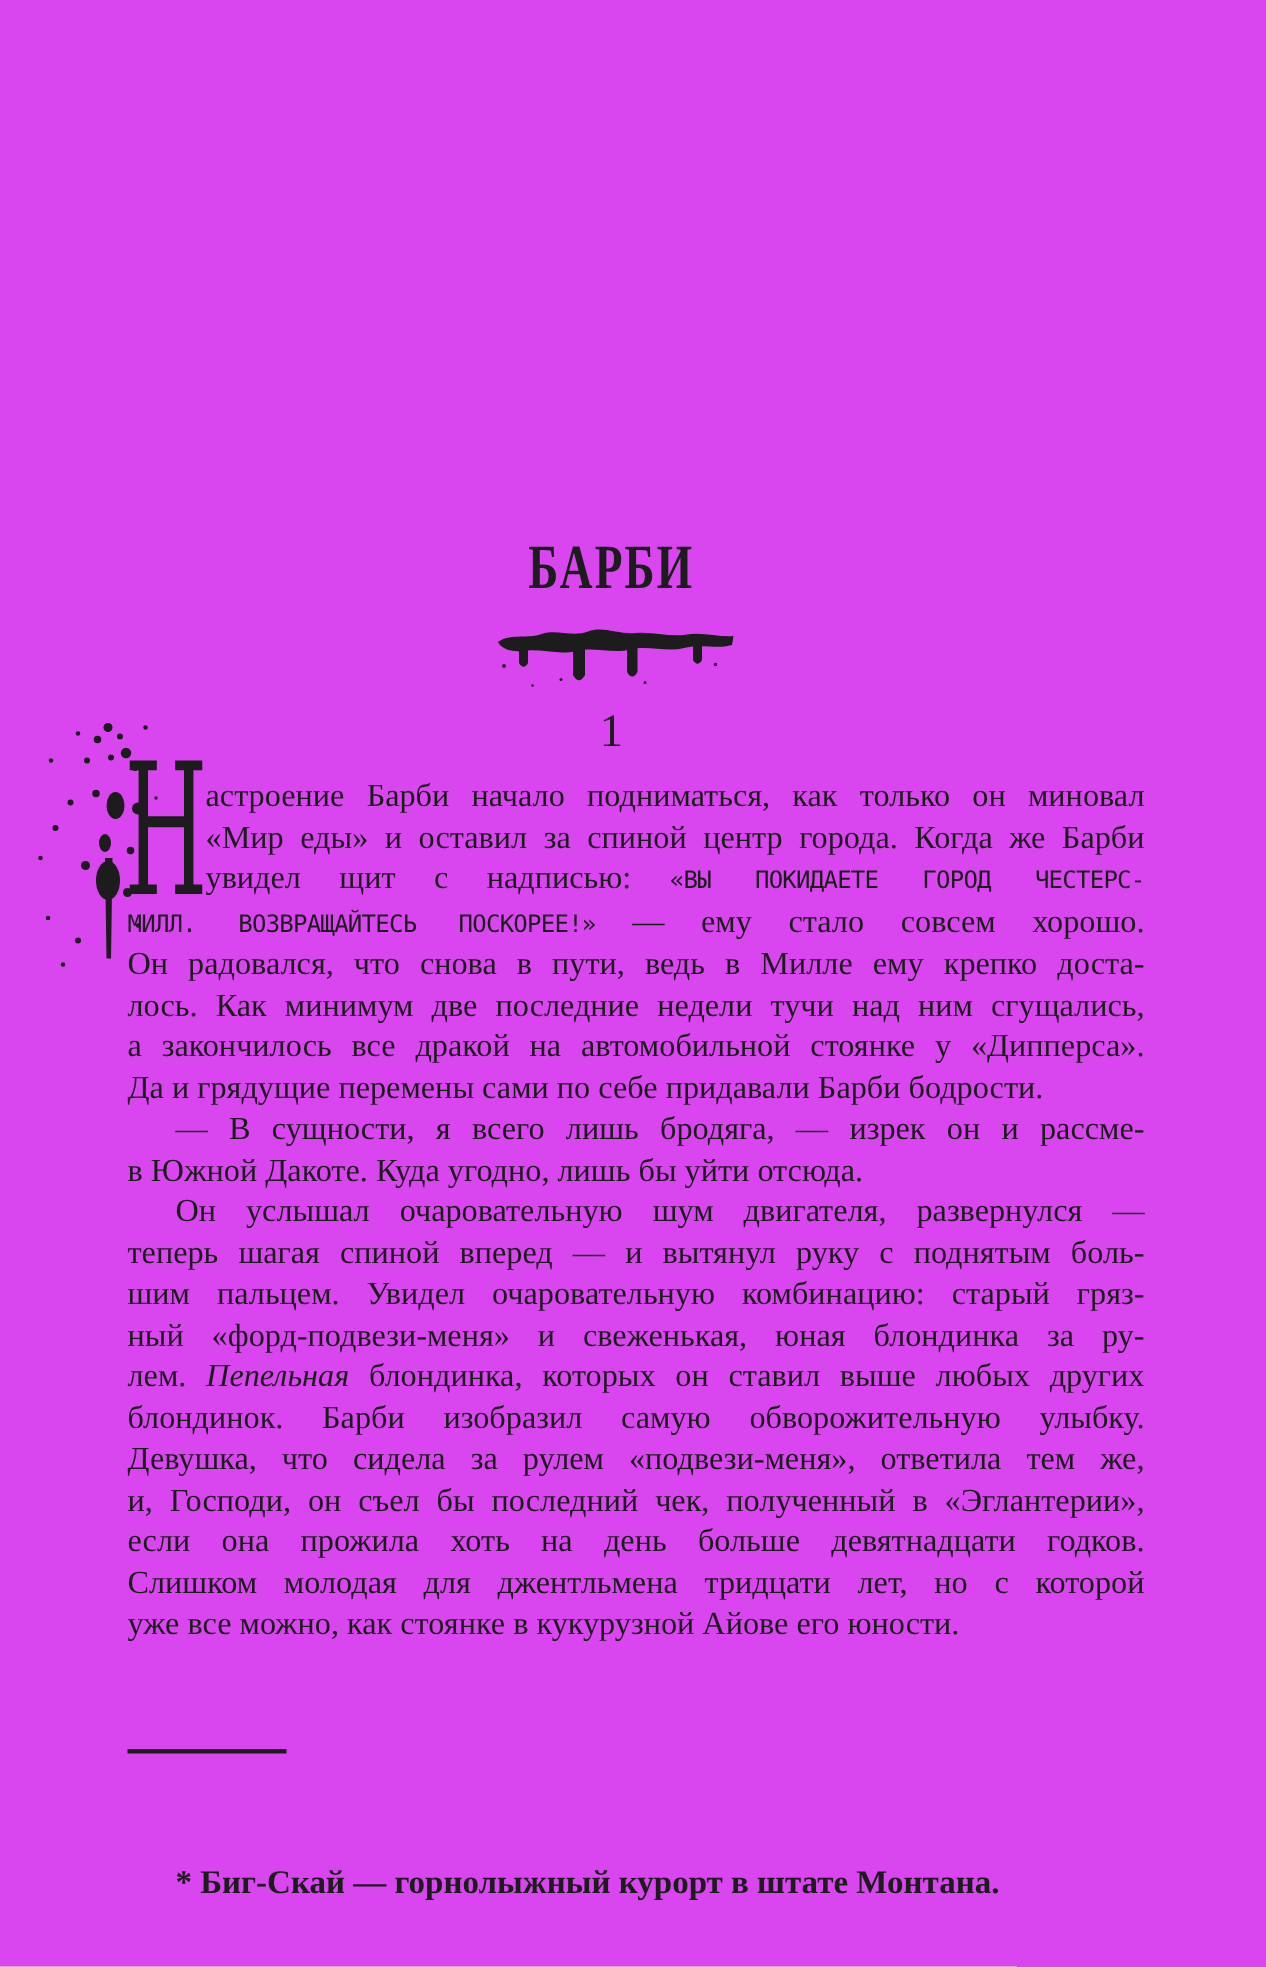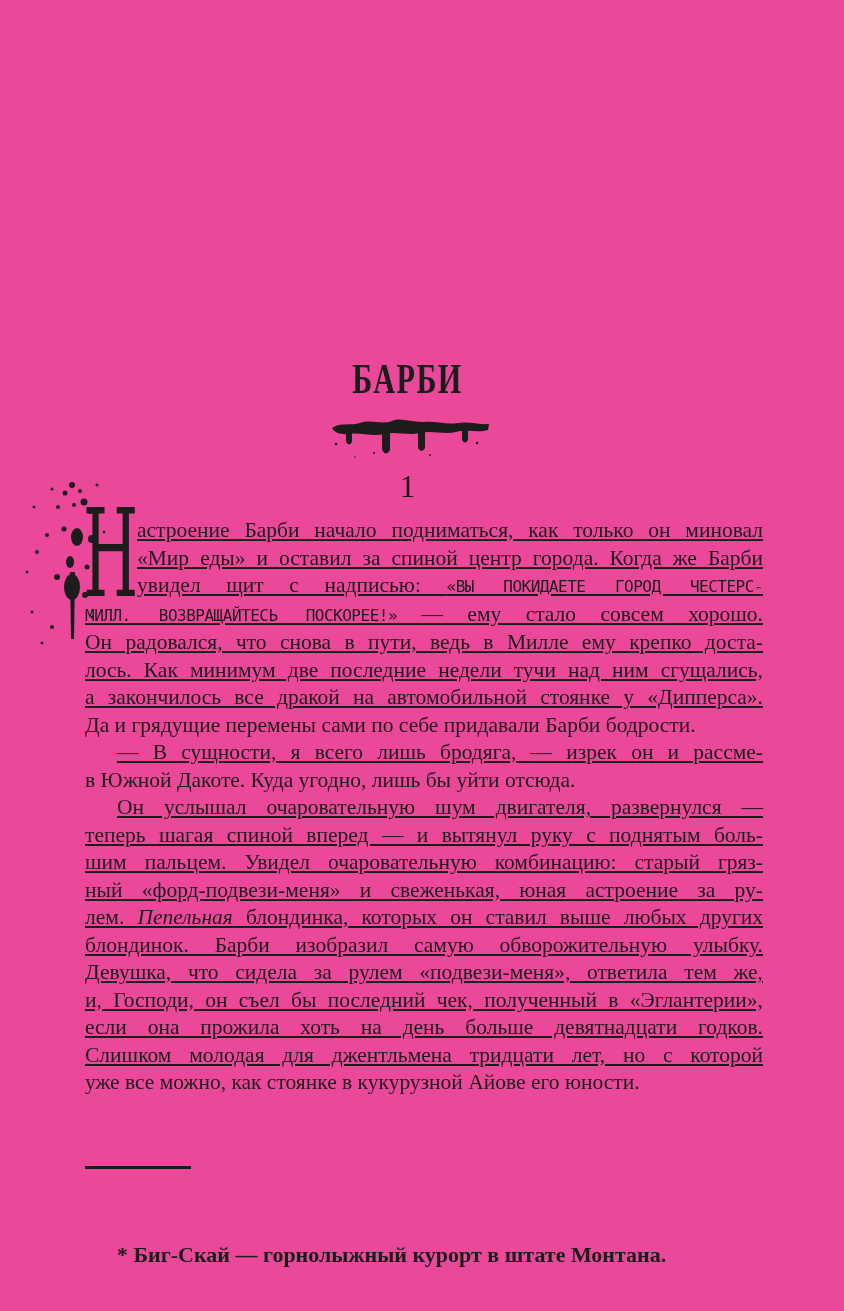--- a/index.html
+++ b/index.html
@@ -1,19 +1,19 @@
 <!DOCTYPE html>
 <html><head>
 <meta charset="utf-8">
 <style>
   html,body { margin:0; padding:0; background:#e8e8e8; }
   .page {
     position:relative;
     width:844px; height:1311px;
-    background:#ec4899;
+    background:#d946ef;
     color:#1c1c1c;
     font-family:"Liberation Serif", serif;
     overflow:hidden;
     margin:0 auto;
   }
   .center-col {
     position:absolute; left:70px; width:675px; text-align:center;
   }
   .title {
     top:358px;
@@ -35,21 +35,21 @@
     position:absolute; left:83px; top:493px;
     font-family:"DejaVu Serif", serif;
     font-size:122px; line-height:1;
     transform:scaleX(0.52); transform-origin:left top;
   }
   .text {
     position:absolute; left:85px; top:517px; width:678px;
     font-size:21.5px; line-height:27.5px;
   }
   .line { text-align:justify; }
-  .line.j { text-align-last:justify;text-decoration:underline; -moz-text-align-last:justify; }
+  .line.j { text-align-last:justify; -moz-text-align-last:justify; }
   .line.dc { margin-left:52px; }
   .line.pi { text-indent:32px; }
   .sign {
     font-family:"DejaVu Sans Mono", monospace;
     font-size:16px;
     letter-spacing:-0.5px;
   }
   .it { font-style:italic; }
   .fn-rule {
     position:absolute; left:85px; top:1166px;
@@ -125,21 +125,21 @@
       <div class="line j"><span class="sign">МИЛЛ. ВОЗВРАЩАЙТЕСЬ ПОСКОРЕЕ!»</span><span> — ему стало совсем хорошо.</span></div>
       <div class="line j"><span>Он радовался, что снова в пути, ведь в Милле ему крепко доста-</span></div>
       <div class="line j"><span>лось. Как минимум две последние недели тучи над ним сгущались,</span></div>
       <div class="line j"><span>а закончилось все дракой на автомобильной стоянке у «Дипперса».</span></div>
       <div class="line "><span>Да и грядущие перемены сами по себе придавали Барби бодрости.</span></div>
       <div class="line pi j"><span>— В сущности, я всего лишь бродяга, — изрек он и рассме-</span></div>
       <div class="line "><span>в Южной Дакоте. Куда угодно, лишь бы уйти отсюда.</span></div>
       <div class="line pi j"><span>Он услышал очаровательную шум двигателя, развернулся —</span></div>
       <div class="line j"><span>теперь шагая спиной вперед — и вытянул руку с поднятым боль-</span></div>
       <div class="line j"><span>шим пальцем. Увидел очаровательную комбинацию: старый гряз-</span></div>
-      <div class="line j"><span>ный «форд-подвези-меня» и свеженькая, юная астроение за ру-</span></div>
+      <div class="line j"><span>ный «форд-подвези-меня» и свеженькая, юная блондинка за ру-</span></div>
       <div class="line j"><span>лем. </span><span class="it">Пепельная</span><span> блондинка, которых он ставил выше любых других</span></div>
       <div class="line j"><span>блондинок. Барби изобразил самую обворожительную улыбку.</span></div>
       <div class="line j"><span>Девушка, что сидела за рулем «подвези-меня», ответила тем же,</span></div>
       <div class="line j"><span>и, Господи, он съел бы последний чек, полученный в «Эглантерии»,</span></div>
       <div class="line j"><span>если она прожила хоть на день больше девятнадцати годков.</span></div>
       <div class="line j"><span>Слишком молодая для джентльмена тридцати лет, но с которой</span></div>
       <div class="line "><span>уже все можно, как стоянке в кукурузной Айове его юности.</span></div>
     </div>
 
   <div class="fn-rule"></div>

